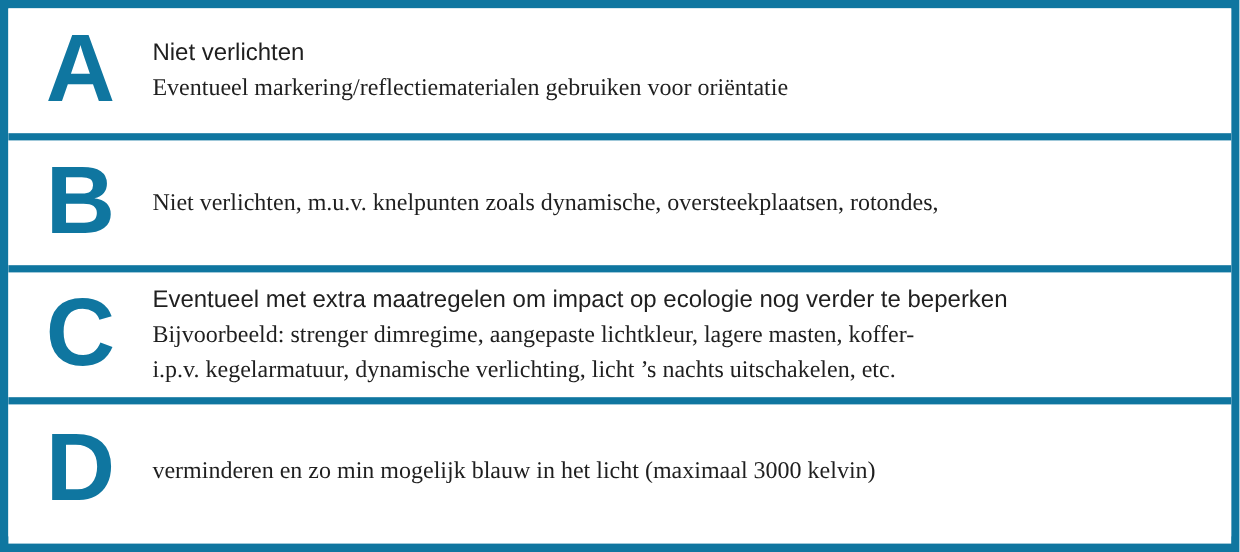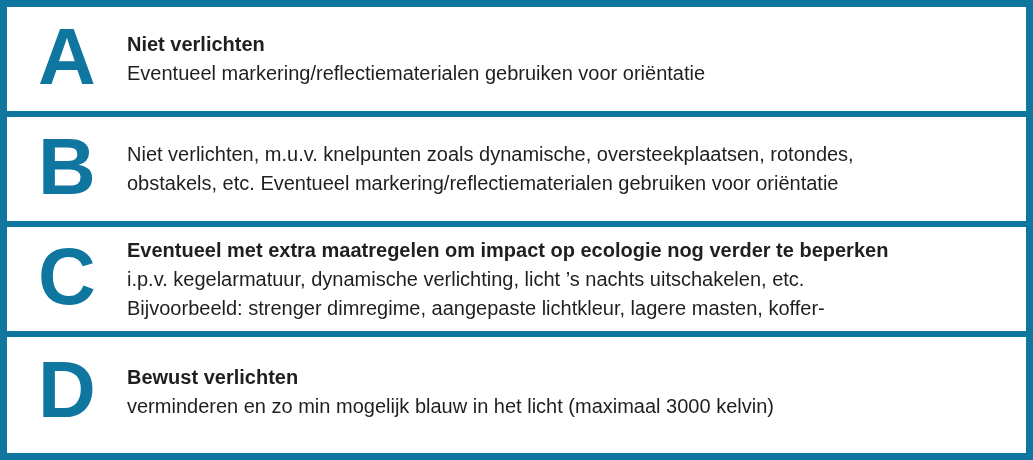--- a/index.html
+++ b/index.html
@@ -46,26 +46,27 @@
     color: var(--teal);
     transform: translateY(-2px);
   }
   .text-cell {
     flex: 1 1 auto;
     padding-right: 40px;
     font-size: 20px;
     line-height: 29px;
   }
   .row-title {
-    font-weight: 700;
+    font-weight: 400;
     color: var(--ink);
   }
   .row-line {
     font-weight: 400;
     color: var(--ink);
+    font-family: Liberation Serif, serif;
   }
 </style>
 </head>
 <body>
 
 <div class="table-wrap">
 
   <div class="row row-a">
     <div class="letter-cell">
       <span class="letter">A</span>
@@ -75,38 +76,36 @@
       <div class="row-line">Eventueel markering/reflectiematerialen gebruiken voor oriëntatie</div>
     </div>
   </div>
 
   <div class="row row-b">
     <div class="letter-cell">
       <span class="letter">B</span>
     </div>
     <div class="text-cell">
       <div class="row-line">Niet verlichten, m.u.v. knelpunten zoals dynamische, oversteekplaatsen, rotondes,</div>
-      <div class="row-line">obstakels, etc. Eventueel markering/reflectiematerialen gebruiken voor oriëntatie</div>
     </div>
   </div>
 
   <div class="row row-c">
     <div class="letter-cell">
       <span class="letter">C</span>
     </div>
     <div class="text-cell">
       <div class="row-title">Eventueel met extra maatregelen om impact op ecologie nog verder te beperken</div>
+      <div class="row-line">Bijvoorbeeld: strenger dimregime, aangepaste lichtkleur, lagere masten, koffer-</div>
       <div class="row-line">i.p.v. kegelarmatuur, dynamische verlichting, licht ’s nachts uitschakelen, etc.</div>
-      <div class="row-line">Bijvoorbeeld: strenger dimregime, aangepaste lichtkleur, lagere masten, koffer-</div>
     </div>
   </div>
 
   <div class="row row-d">
     <div class="letter-cell">
       <span class="letter">D</span>
     </div>
     <div class="text-cell">
-      <div class="row-title">Bewust verlichten</div>
       <div class="row-line">verminderen en zo min mogelijk blauw in het licht (maximaal 3000 kelvin)</div>
     </div>
   </div>
 
 </div>
 
 </body></html>

